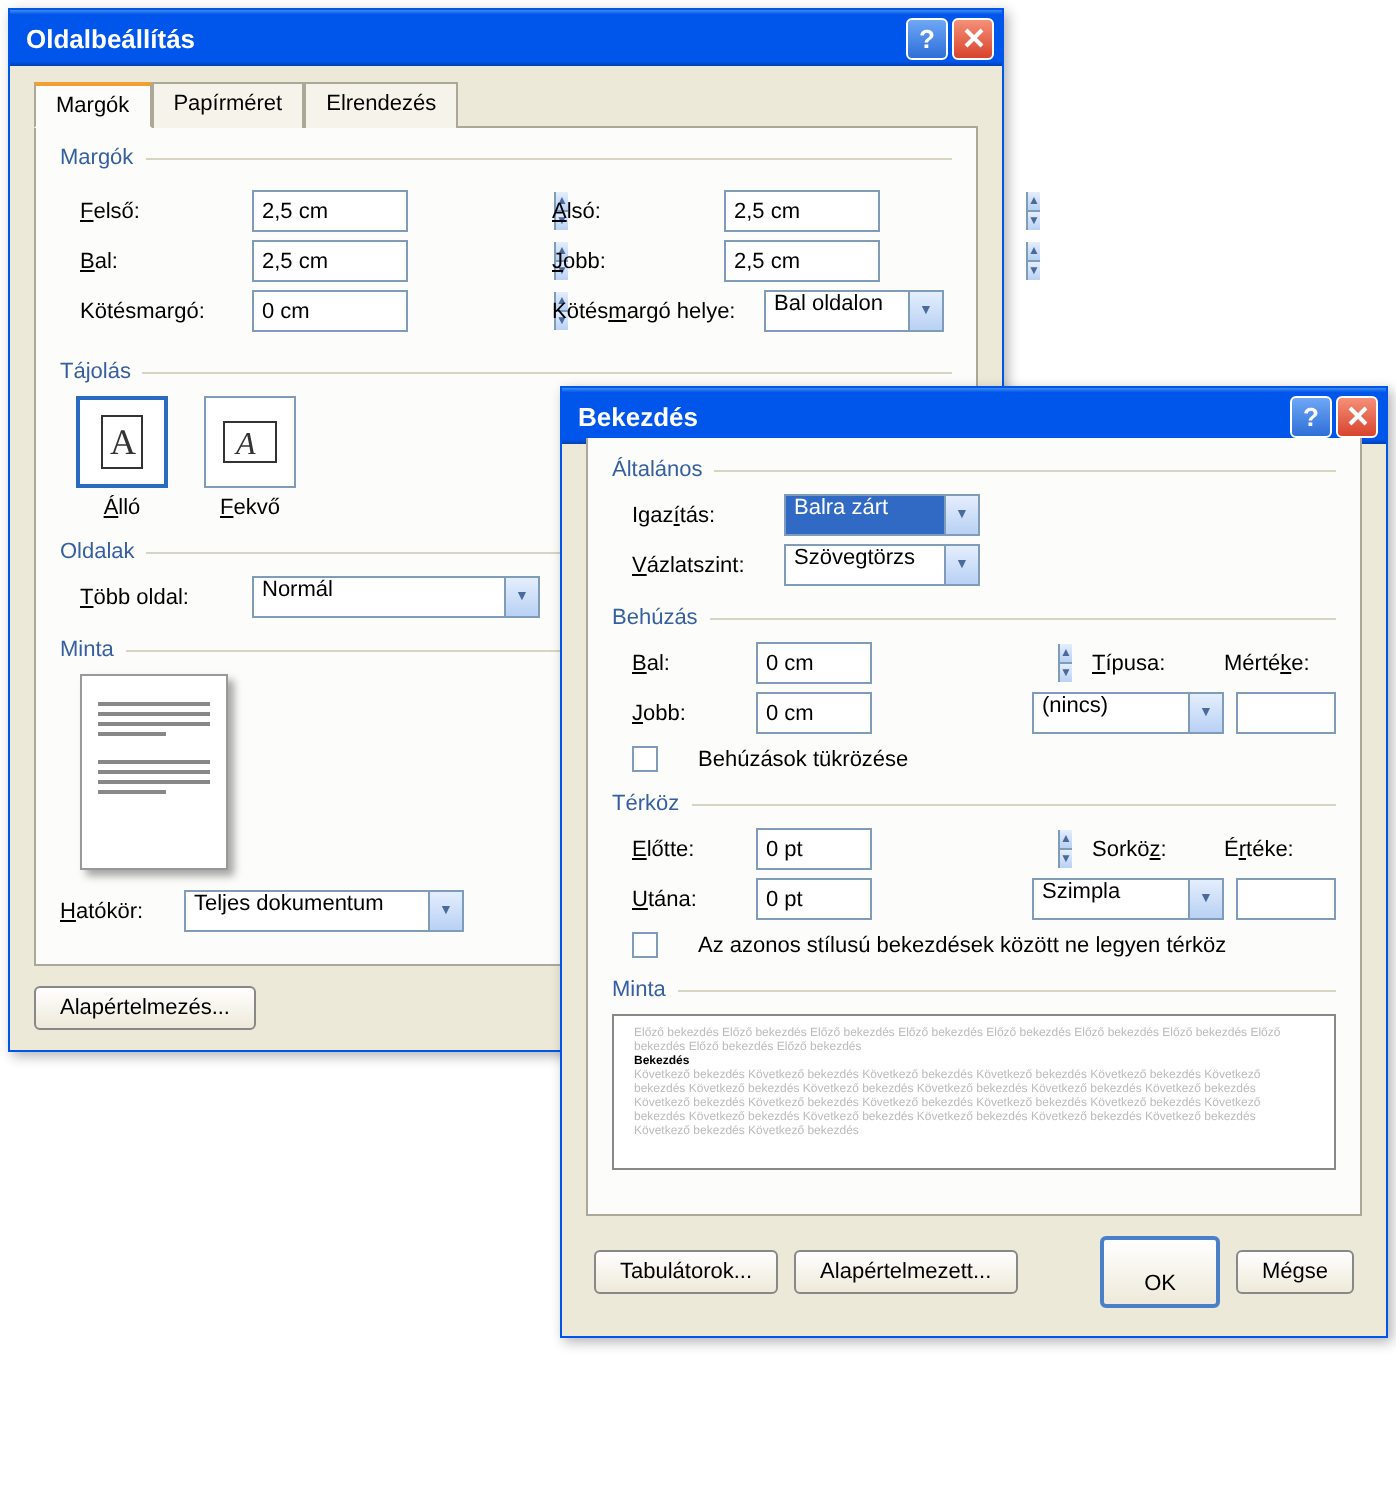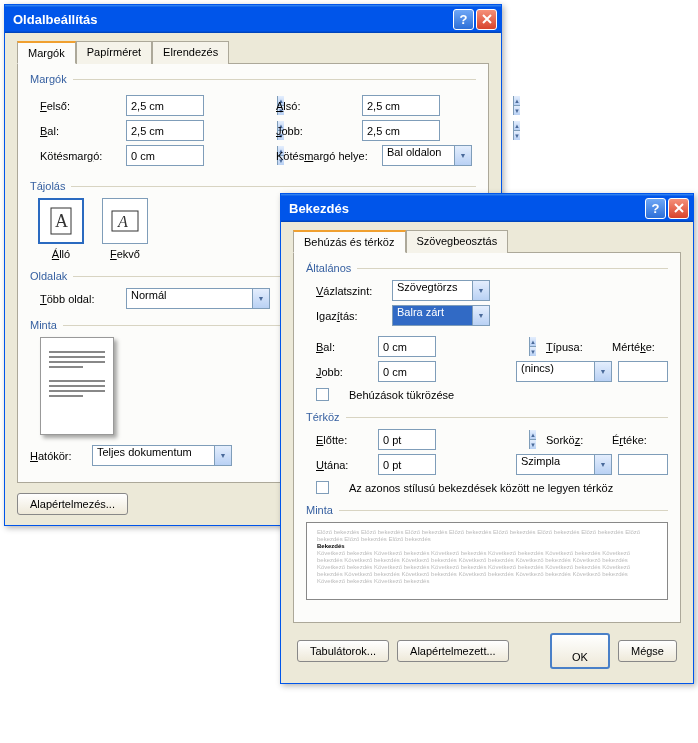--- a/index.html
+++ b/index.html
@@ -349,50 +349,50 @@
     <div class="btns">
       <div class="title-btn help-btn">?</div>
       <div class="title-btn close-btn">
         <svg width="10" height="10">
             <path d="M1 1 L9 9 M9 1 L1 9" stroke="#fff" stroke-width="2"></path>
           </svg>
       </div>
     </div>
   </div>
   <div class="body">
-    <div class="tabs">
-      <div class="tab active">Behúzás és térköz</div>
-      <div class="tab">Szövegbeosztás</div>
-    </div>
     <div class="tab-panel">
 
       <div class="group">
         <div class="hdr">
             <span>Általános</span>
             <div class="line"></div>
           </div>
         <div style="padding-left:10px;">
+          <div class="row">
+            <span class="lbl" style="min-width:70px">Igaz<u>í</u>tás:</span>
+            <span class="combo selected small-combo">
+                <span class="val">Balra zárt</span>
+                <span class="drop">▼</span>
+              </span>
+          </div>
           <div class="row">
             <span class="lbl" style="min-width:70px"><u>V</u>ázlatszint:</span>
             <span class="combo small-combo">
                 <span class="val">Szövegtörzs</span>
                 <span class="drop">▼</span>
               </span>
           </div>
-          <div class="row">
-            <span class="lbl" style="min-width:70px">Igaz<u>í</u>tás:</span>
-            <span class="combo selected small-combo">
-                <span class="val">Balra zárt</span>
-                <span class="drop">▼</span>
-              </span>
-          </div>
-        </div>
-      </div>
-
-      <div class="group">
+        </div>
+      </div>
+
+      <div class="group">
+        <div class="hdr">
+            <span>Behúzás</span>
+            <div class="line"></div>
+          </div>
         <div style="padding-left:10px;">
           <div class="row">
             <span class="lbl" style="min-width:56px"><u>B</u>al:</span>
             <span class="spinbox w60">
                 <input value="0 cm" style="">
                 <span class="spin-btns">
                   <div>▲</div>
                   <div>▼</div>
                 </span>
               </span>

